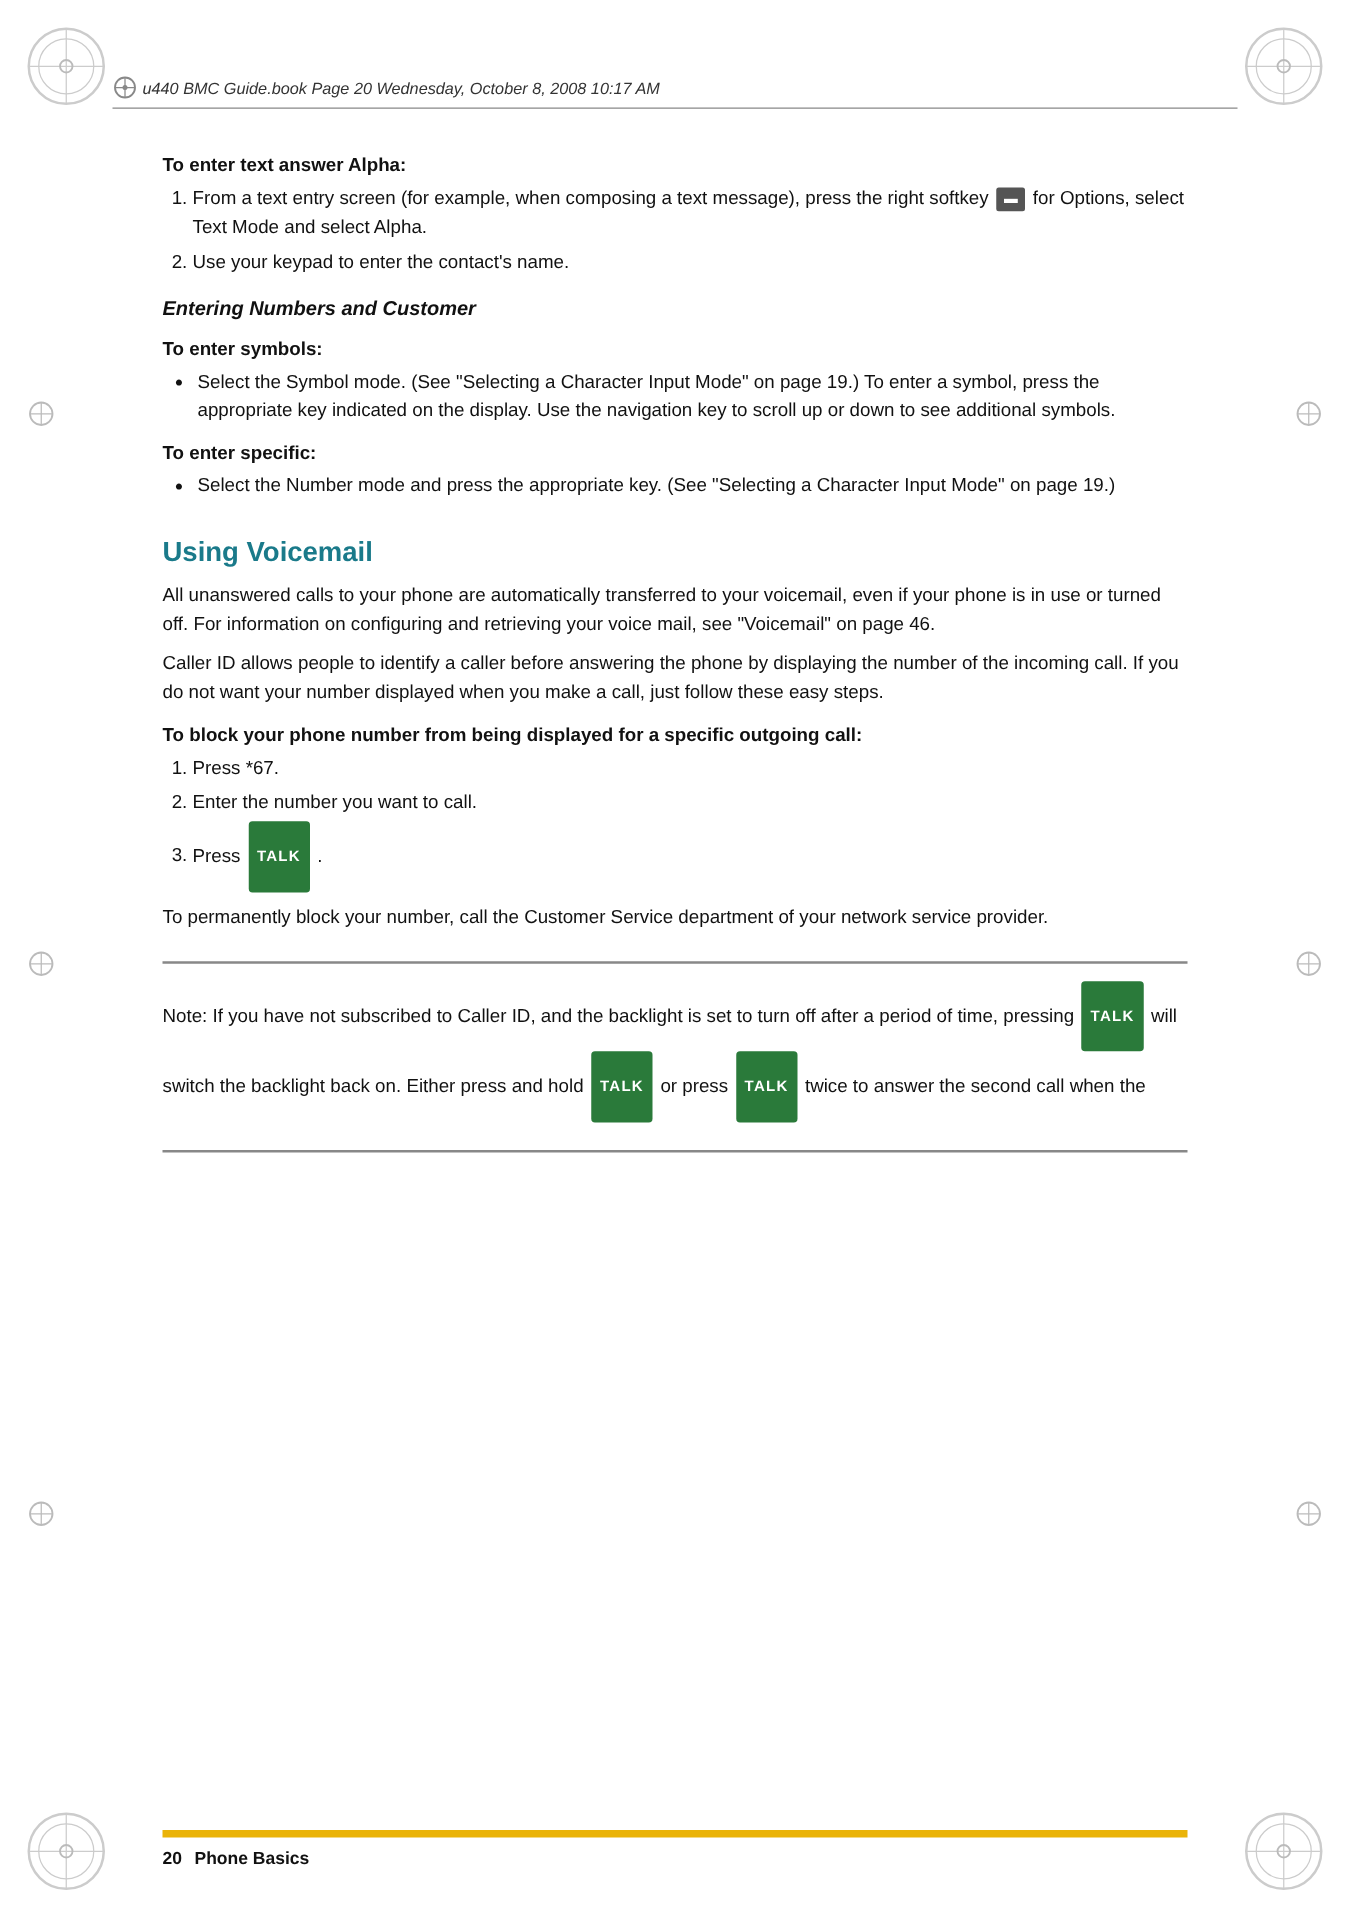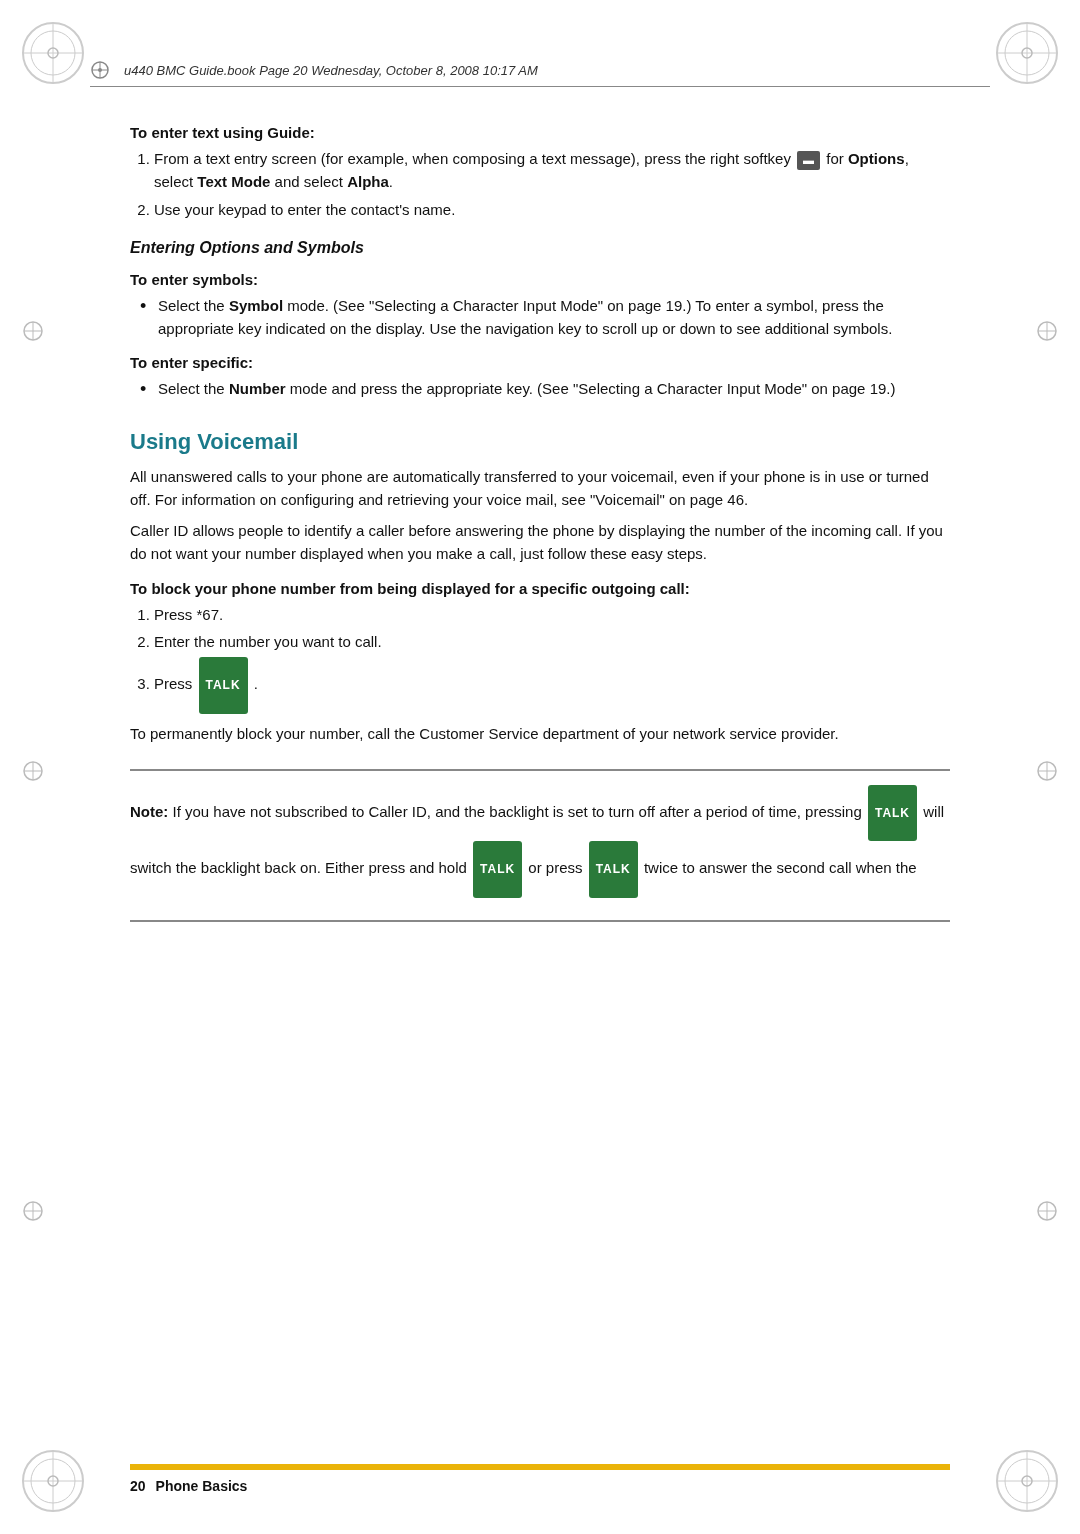--- a/index.html
+++ b/index.html
@@ -51,21 +51,21 @@
     .side-right-bot { right: 22px; top: 1200px; }
 
     
     .header-bar {
       position: absolute;
       top: 60px;
       left: 90px;
       right: 90px;
       display: flex;
       align-items: center;
-      gap: 14px;
+      gap: 4px;
       border-bottom: 1px solid #888;
       padding-bottom: 6px;
     }
     .header-crosshair {
       width: 20px;
       height: 20px;
       flex-shrink: 0;
     }
     .header-text {
       font-size: 13px;
@@ -194,21 +194,21 @@
       gap: 10px;
       border-top: 6px solid #eab308;
       padding-top: 8px;
     }
     .footer-text {
       font-size: 14px;
       font-weight: bold;
       color: #111;
     }
 
-    strong { font-weight: bold; text-align: right; }
+    strong { font-weight: normal; text-align: right; }
   </style>
 </head>
 <body>
 
 <div class="page-wrapper">
 
   <div class="corner-decoration corner-tl">
     <svg viewBox="0 0 70 70" xmlns="http://www.w3.org/2000/svg">
       <circle cx="35" cy="35" r="30" fill="none" stroke="#ccc" stroke-width="2"></circle>
       <circle cx="35" cy="35" r="22" fill="none" stroke="#ccc" stroke-width="1"></circle>
@@ -295,31 +295,31 @@
         <line x1="10" y1="2" x2="10" y2="18" stroke="#888" stroke-width="1"></line>
         <line x1="2" y1="10" x2="18" y2="10" stroke="#888" stroke-width="1"></line>
         <circle cx="10" cy="10" r="2" fill="#888"></circle>
       </svg>
     </div>
     <span class="header-text">u440 BMC Guide.book  Page 20  Wednesday, October 8, 2008  10:17 AM</span>
   </div>
 
   <div class="content">
 
-    <div class="section-heading">To enter text using Guide:</div>
+    <div class="section-heading">To enter text answer Alpha:</div>
     <ol class="numbered-list">
       <li>
         From a text entry screen (for example, when composing a text message), press the right softkey
         <span class="softkey-btn">▬</span>
         for <strong>Options</strong>, select <strong>Text Mode</strong> and select <strong>Alpha</strong>.
       </li>
       <li>Use your keypad to enter the contact's name.</li>
     </ol>
 
-    <div class="subsection-heading">Entering Options and Symbols</div>
+    <div class="subsection-heading">Entering Numbers and Customer</div>
 
     <div class="section-heading">To enter symbols:</div>
     <ul class="bullet-list">
       <li>
         Select the <strong>Symbol</strong> mode. (See "Selecting a Character Input Mode" on page 19.) To enter a symbol, press the appropriate key indicated on the display. Use the navigation key to scroll up or down to see additional symbols.
       </li>
     </ul>
 
     <div class="section-heading">To enter specific:</div>
     <ul class="bullet-list">

